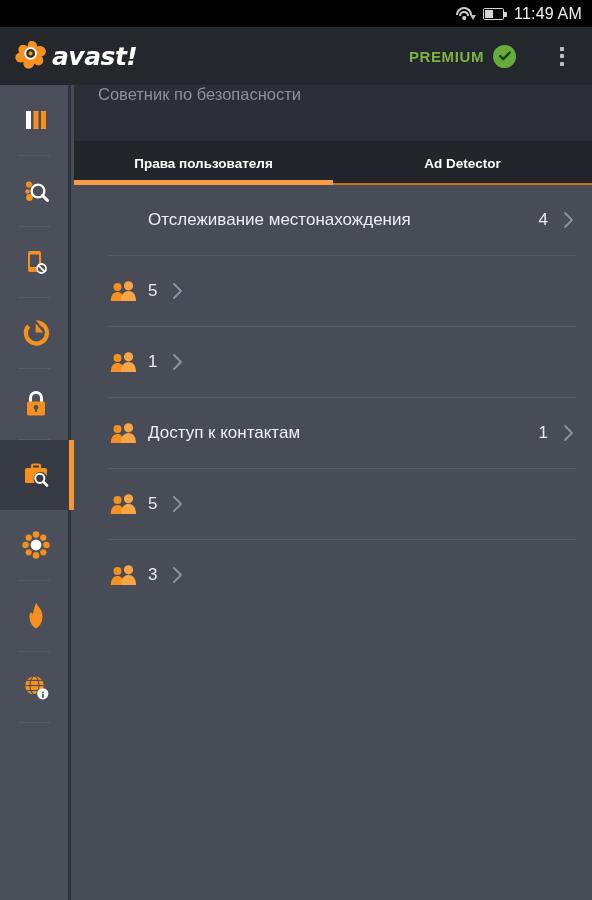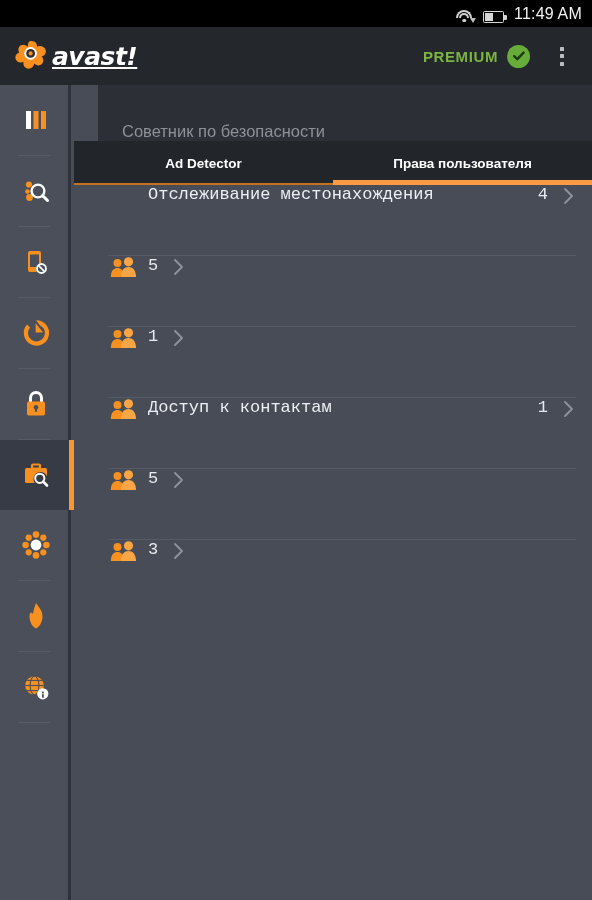--- a/index.html
+++ b/index.html
@@ -10,21 +10,21 @@
     overflow:hidden;
   }
   #app { position:relative; width:592px; height:900px; background:#474c57; }
 
   
   .statusbar {
     position:absolute; left:0; top:0; width:592px; height:27px;
     background:#000; display:flex; align-items:center; justify-content:flex-end;
     padding-right:10px;
   }
-  .status-icons { display:flex; align-items:flex-end; gap:7px; }
+  .status-icons { display:flex; align-items:center; gap:7px; }
   .wifi-ic { position:relative; width:17px; height:13px; }
   .wifi-ic .arc {
     position:absolute; left:50%; transform:translateX(-50%);
     border:2px solid #cfcfcf; border-bottom:none;
     border-radius:50% 50% 0 0 / 100% 100% 0 0;
   }
   .wifi-ic .a1 { width:16px; height:8px; top:0px; }
   .wifi-ic .a2 { width:10px; height:5px; top:3.5px; }
   .wifi-ic .dot { position:absolute; left:50%; top:9px; transform:translateX(-50%);
                   width:3.5px; height:3.5px; background:#cfcfcf; border-radius:50%; }
@@ -39,22 +39,22 @@
 
   
   .actionbar {
     position:absolute; left:0; top:27px; width:592px; height:58px;
     background:#24282d; display:flex; align-items:center;
   }
   .logo { display:flex; align-items:center; margin-left:14px; gap:4px; }
   .logo-mark { position:relative; width:34px; height:32px; }
   .logo-mark svg { display:block; }
   .logo-word { font-size:25px; font-weight:bold; font-style:italic; color:#ffffff;
-               letter-spacing:-0.5px; font-family:"DejaVu Sans", sans-serif;text-decoration:underline; }
-  .ab-right { margin-left:auto; display:flex; align-items:center; gap:0; padding-right:8px; }
+               letter-spacing:-0.5px; font-family:"DejaVu Sans", sans-serif; }
+  .ab-right { margin-left:auto; display:flex; align-items:center; gap:14px; padding-right:8px; }
   .premium-wrap { display:flex; align-items:center; gap:9px; padding:6px 10px; }
   .premium-label { color:#7cb342; font-size:15px; font-weight:bold; letter-spacing:.6px; }
   .premium-check { width:23px; height:23px; border-radius:50%; background:#67ac3a;
                    display:flex; align-items:center; justify-content:center; }
   .premium-check svg { display:block; }
   .overflow { width:44px; height:44px; display:flex; flex-direction:column;
               align-items:center; justify-content:center; gap:3.5px; }
   .overflow span { width:4px; height:4px; background:#b9bcc0; border-radius:.5px; }
 
   
@@ -65,31 +65,31 @@
   .nav-item { position:relative; width:71px; height:70px;
               display:flex; align-items:center; justify-content:center; }
   .nav-item.active { background:#363b45; }
   .nav-item.active::after { content:""; position:absolute; right:-3px; top:0; bottom:0;
                             width:5px; background:#f89632; }
   .nav-div { width:32px; height:1px; background:#565c67; margin:0 auto; }
   .nav-ic { width:34px; height:34px; display:block; }
 
   
   .content { position:absolute; left:74px; top:85px; width:518px; height:815px; background:#474c57; }
-  .page-title-bar { height:56px; background:#2c3036; display:flex; align-items:flex-end; padding-left:24px;margin-left:24px; }
+  .page-title-bar { height:56px; background:#2c3036; display:flex; align-items:flex-start; padding-left:24px; }
   .page-title { color:#8c9199; font-size:16.5px; }
 
   .tabs { height:44px; background:#22262b; display:flex; position:relative; }
   .tab { flex:1; display:flex; align-items:center; justify-content:center; position:relative; }
   .tab-label { color:#ffffff; font-size:13.5px; font-weight:bold; }
   .tab::after { content:""; position:absolute; left:0; right:0; bottom:0; height:2px; background:#c4721f; }
   .tab.active::after { height:5px; background:#f89b44; }
 
   .list { background:#474c57; }
-  .row { position:relative; height:70px; display:flex; padding:0 0 0 36px;font-family:Liberation Mono, monospace; }
+  .row { position:relative; height:70px; display:flex; align-items:center; padding:0 0 0 36px; }
   .row-ic { width:28px; height:22px; margin-right:10px; flex:0 0 auto; }
   .row-ic.empty { visibility:hidden; }
   .row-label { color:#eceff3; font-size:17px; flex:1; white-space:nowrap; }
   .row-count { color:#e8eaee; font-size:17px; margin-right:14px; }
   .row-chev { width:13px; height:22px; margin-right:17px; }
   .row-sep { height:1px; background:#545a66; margin:0 16px 0 34px; }
 </style>
 </head>
 <body>
 
@@ -252,25 +252,25 @@
     <div class="nav-div"></div>
   </div>
 
   <div class="content">
 
     <div class="page-title-bar">
       <span class="page-title">Советник по безопасности</span>
     </div>
 
     <div class="tabs">
+      <div class="tab active">
+        <span class="tab-label">Права пользователя</span>
+      </div>
       <div class="tab">
         <span class="tab-label">Ad Detector</span>
-      </div>
-      <div class="tab active">
-        <span class="tab-label">Права пользователя</span>
       </div>
     </div>
 
     <div class="list">
 
       <div class="row">
         <svg class="nav-ic row-ic empty" viewBox="0 0 28 22"></svg>
         <span class="row-label">Отслеживание местонахождения</span>
         <span class="row-count">4</span>
         <svg class="row-chev" viewBox="0 0 13 22">

